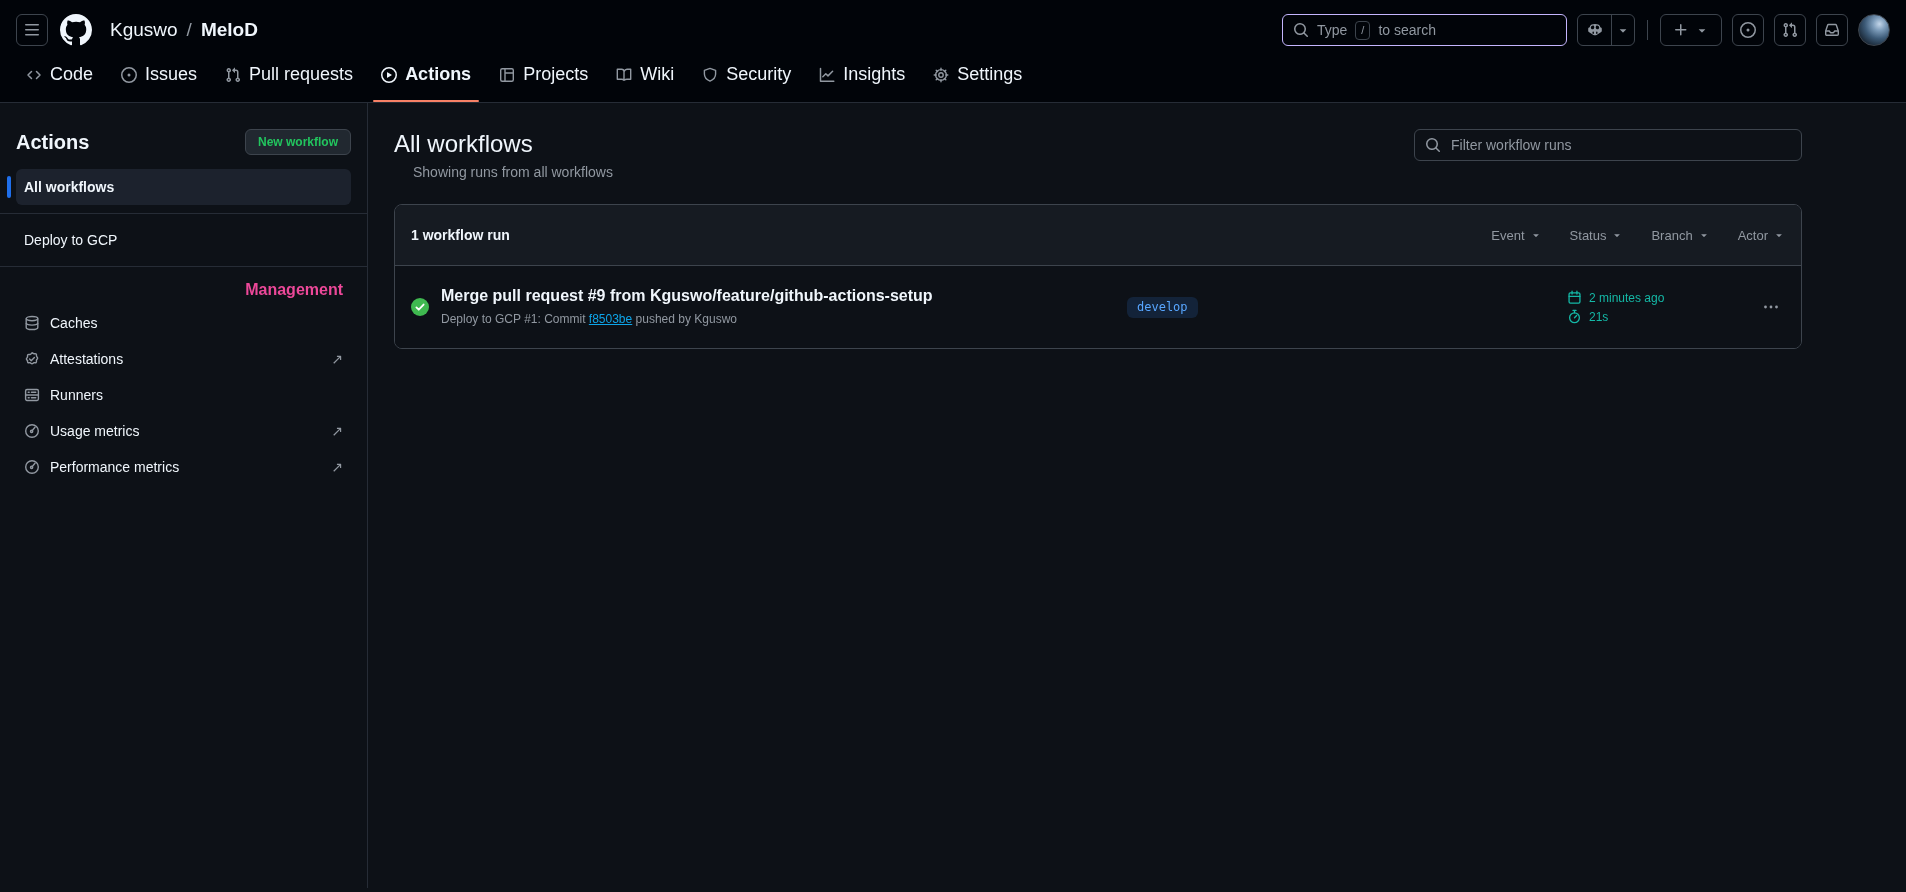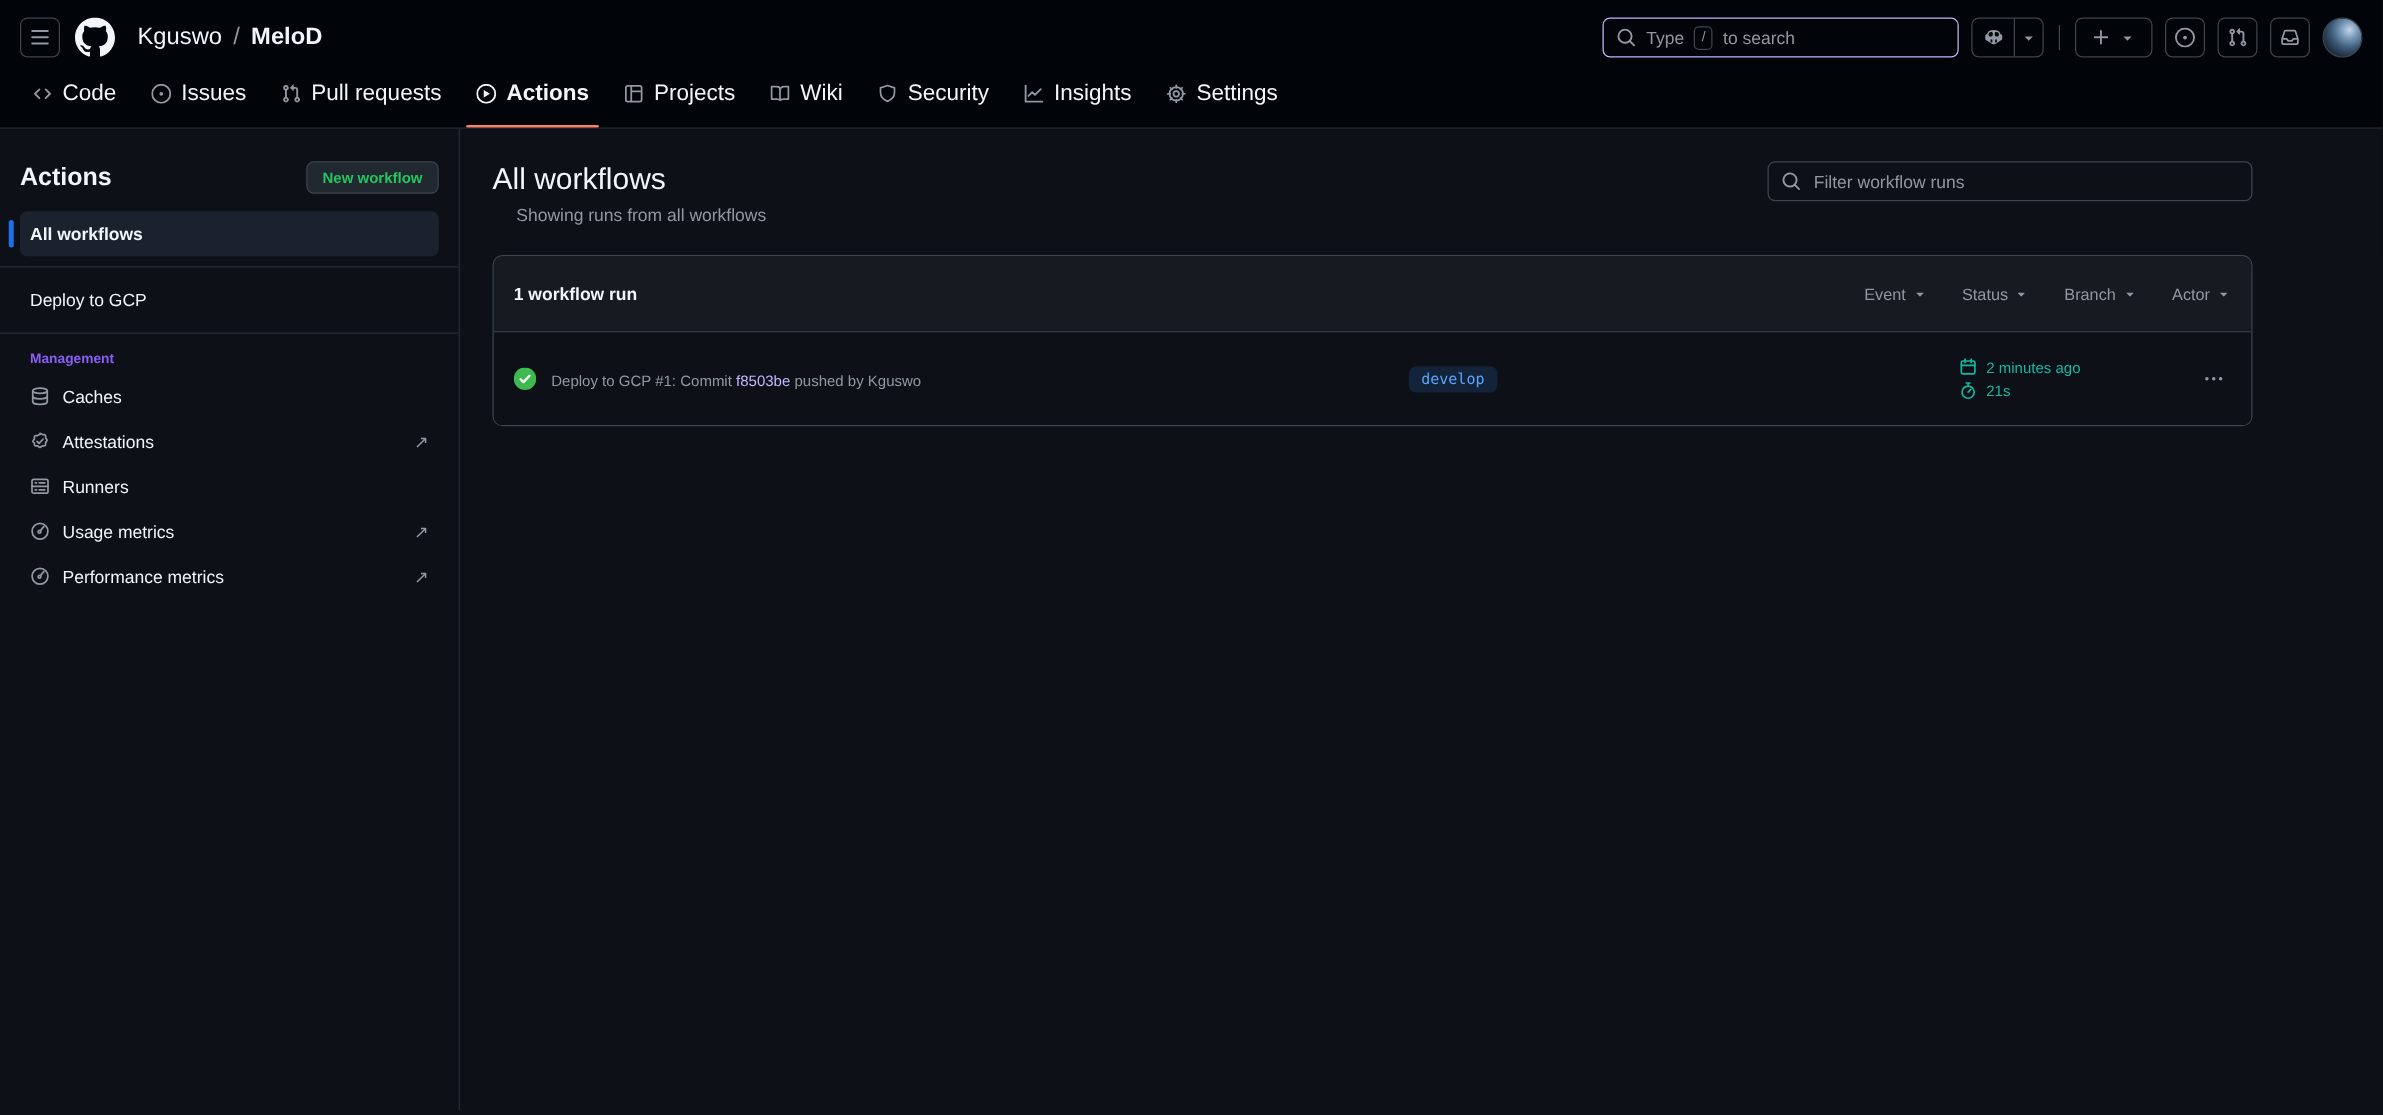--- a/index.html
+++ b/index.html
@@ -84,21 +84,21 @@
   }
   .side-item .s-ico { color:#9198a1; flex:none; }
   .side-item .ext { margin-left:auto; color:#9198a1; font-size:14px; line-height:1; }
   .side-item.selected { background:rgba(101,117,149,0.18); font-weight:700; }
   .side-item.selected::before {
     content:""; position:absolute; left:-9px; top:7px; bottom:7px; width:4px;
     border-radius:3px; background:#1f6feb;
   }
   .side-group { margin-top:14px; }
   .side-divider { border:0; border-top:1px solid #262c36; margin:8px -16px; }
-  .side-section-title { font-size:11px; font-weight:700; color:#8b5cf6; padding:6px 8px; margin-top:6px; }
+  .side-section-title { font-size:16px; font-weight:700; color:#ec4899; padding:6px 8px; margin-top:6px;text-align:right; }
 
   
   .main { flex:1; padding:26px 104px 0 26px; }
   .main-head { display:flex; justify-content:space-between; align-items:flex-start; }
   .page-title { font-size:24px; font-weight:400; margin:0; line-height:30px; }
   .page-subtitle { margin-top:5px; font-size:14px; color:#9198a1;margin-left:19px; }
   .filter-input-wrap {
     width:388px; height:32px; border:1px solid #3d444d; border-radius:6px;
     display:flex; align-items:center; gap:8px; padding:0 10px; color:#9198a1;
   }
@@ -120,21 +120,21 @@
     background:none; border:none; cursor:pointer; padding:0; font-family:inherit;
   }
   .run-row { display:flex; align-items:center; padding:20px 16px; background:#0d1117; }
   .run-status { flex:none; margin-right:12px; }
   .run-main { flex:1 1 auto; min-width:0; }
   .run-title {
     font-size:16px; font-weight:700; color:#f0f6fc; text-decoration:none;
     display:inline-block; line-height:20px; cursor:pointer;
   }
   .run-desc { margin-top:5px; font-size:12px; color:#9198a1; line-height:17px; }
-  .run-desc a { color:#c4b5fd; cursor:pointer; }
+  .run-desc a { color:#0ea5e9; text-decoration:underline; cursor:pointer; }
   .run-branch-col { flex:0 0 440px; }
   .branch-badge {
     display:inline-block; font-family:"DejaVu Sans Mono","Liberation Mono",monospace;
     font-size:12px; color:#58a6ff; background:rgba(56,139,253,0.15);
     padding:2px 10px; border-radius:6px; line-height:17px; cursor:pointer;
   }
   .run-meta-col { flex:0 0 190px; display:flex; flex-direction:column; gap:4px; }
   .meta-line { display:flex; align-items:flex-end; gap:7px; color:#14b8a6; font-size:12px; }
   .kebab-btn {
     background:none; border:none; color:#9198a1; cursor:pointer; padding:6px;
@@ -447,20 +447,21 @@
       </div>
 
       <div class="run-row">
         <span class="run-status">
           <svg width="18" height="18" viewBox="0 0 16 16">
               <circle cx="8" cy="8" r="8" fill="#3fb950"></circle>
               <path d="m4.8 8.3 2.1 2.1 4.3-4.6" fill="none" stroke="#ffffff" stroke-width="1.6" stroke-linecap="round" stroke-linejoin="round"></path>
             </svg>
         </span>
         <div class="run-main">
+          <a class="run-title">Merge pull request #9 from Kguswo/feature/github-actions-setup</a>
           <div class="run-desc">
             <span>Deploy to GCP #1: Commit </span><a>f8503be</a><span> pushed by Kguswo</span>
           </div>
         </div>
         <div class="run-branch-col">
           <span class="branch-badge">develop</span>
         </div>
         <div class="run-meta-col">
           <span class="meta-line">
             <span>

